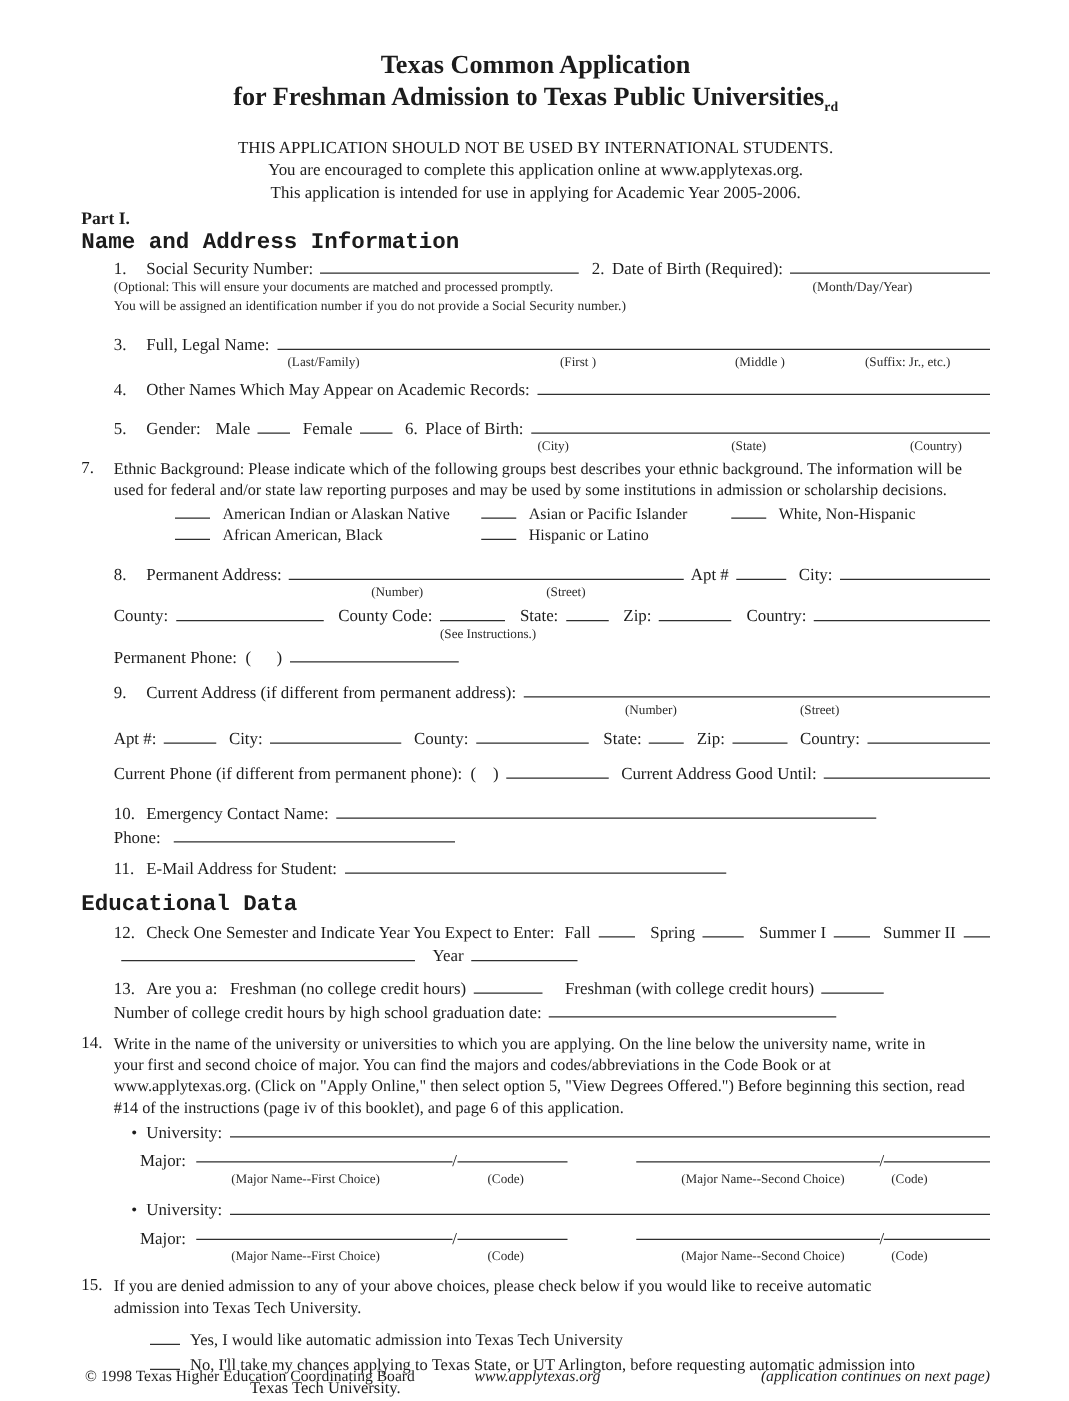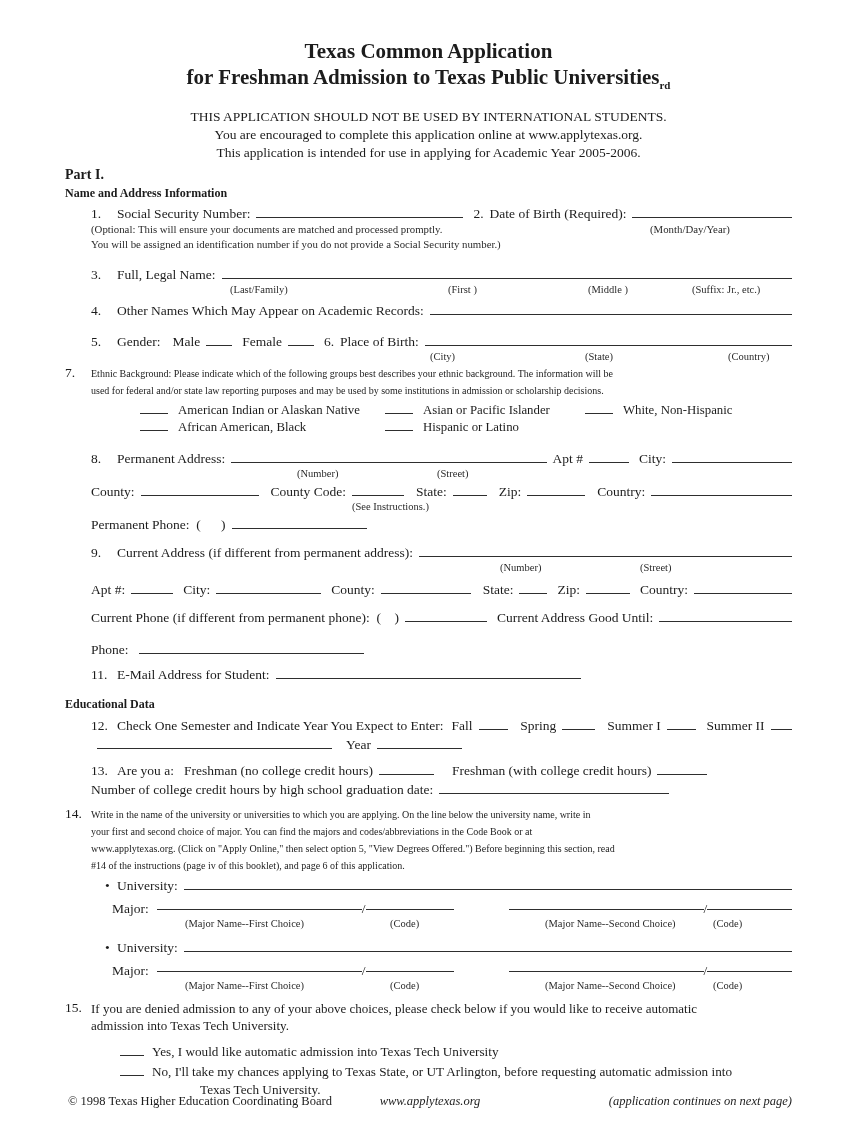--- a/index.html
+++ b/index.html
@@ -13,29 +13,29 @@
     font-size:13.5px;
     color:#1c1c1c;
     overflow:hidden;
   }
   .center { text-align:center; }
   .title { font-size:21px; font-weight:bold; line-height:26px; }
   .title sub { font-size:11px; }
   .subhead { font-size:13.5px; line-height:18px; }
   .mt10 { margin-top:10px; }
   .part { font-weight:bold; font-size:14px; line-height:18px; margin-top:4px; }
-  .sechead { font-weight:bold; font-size:12px; line-height:18px; }
+  .sechead { font-weight:bold; font-size:18px; line-height:18px;font-family:Liberation Mono, monospace; }
   .row { display:flex; align-items:baseline; white-space:nowrap; line-height:19px; }
   .item { position:relative; padding-left:26px; }
   .inum { position:absolute; left:0; top:0; }
   .numcol { flex:0 0 26px; }
   .bl { display:inline-block; height:1px; border-bottom:1px solid #2e2e2e; }
   .grow { flex:1 1 auto; }
   .pre { white-space:pre; }
-  .smtext { font-size:10px; line-height:17px; white-space:nowrap; }
+  .smtext { font-size:13px; line-height:17px; white-space:nowrap; }
   .subrow { position:relative; height:14px; font-size:10.5px; color:#2a2a2a; }
   .subrow span { position:absolute; top:0; }
   .noterow { position:relative; height:15px; font-size:10.8px; color:#2a2a2a; }
   .noterow .ntext { position:relative; }
   .g6 { margin-left:6px;font-family:Liberation Serif, serif; } .g8 { margin-left:8px; } .g10 { margin-left:10px; }
   .g12 { margin-left:12px; } .g14 { margin-left:14px; } .g18 { margin-left:18px; }
   .ethnic { margin-left:49px; font-size:12.8px; }
   .ethnic .erow { display:flex; align-items:flex-start; line-height:17px; }
   .ethnic .ecell1 { flex:0 0 245px; } .ethnic .ecell2 { flex:0 0 200px; }
   .ethnic .ecell3 { flex:1 1 auto; }
@@ -206,20 +206,25 @@
     <div class="row" style="margin-top:9px;">
       <span class="pre">Current Phone (if different from permanent phone):  (    )</span>
       <span class="bl g6" style="width:82px;"></span>
       <span class="g10">Current Address Good Until:</span>
       <span class="bl g6 grow"></span>
     </div>
   </div>
 
   <div class="item" style="margin-top:13px;">
     <div class="row">
+      <span class="numcol">10.</span>
+      <span>Emergency Contact Name:</span>
+      <span class="bl g6" style="width:432px;"></span>
+    </div>
+    <div class="row">
       <span>Phone:</span>
       <span class="bl g10" style="width:225px;"></span>
     </div>
   </div>
 
   <div class="item" style="margin-top:6px;">
     <div class="row">
       <span class="numcol">11.</span>
       <span>E-Mail  Address for Student:</span>
       <span class="bl g6" style="width:305px;"></span>

